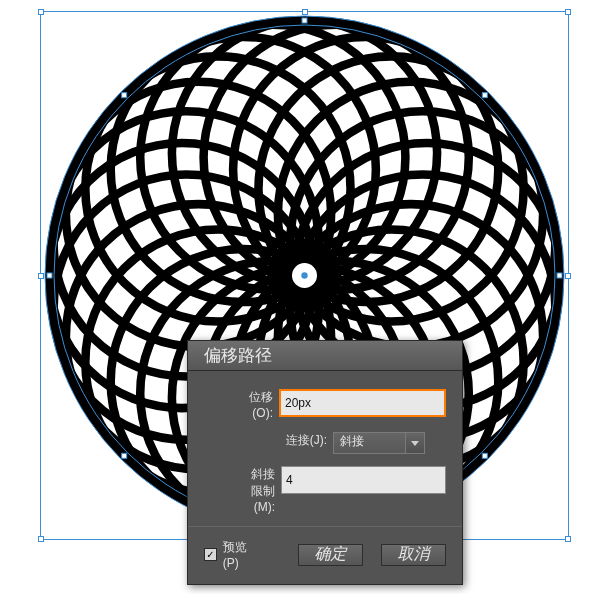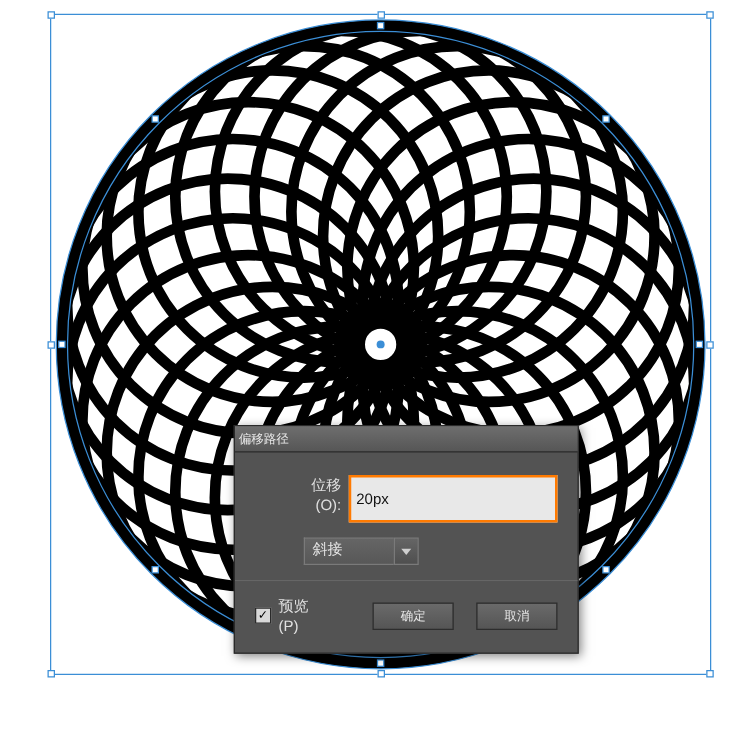--- a/index.html
+++ b/index.html
@@ -57,42 +57,42 @@
       top: 340px;
       width: 276px;
       background: #535353;
       border: 1px solid #2a2a2a;
       box-shadow: 2px 2px 8px rgba(0,0,0,.5);
       color: #e0e0e0;
     }
     .dialog-titlebar {
       background: linear-gradient(#6e6e6e,#565656);
       border-bottom: 1px solid #2a2a2a;
-      padding: 3px 3px;
-      font-size: 10px;
+      padding: 3px 16px;
+      font-size: 17px;
       color: #e8e8e8;
     }
     .dialog-body {
       padding: 18px 16px 14px 16px;
     }
     .row {
       display: flex;
       align-items: flex-start;
       margin-bottom: 12px;
       margin-left: 39px;
     }
     .row .lbl {
       width: 90px;
       text-align: right;
       padding-right: 6px;
       color: #e0e0e0;
     }
     .input {
       flex: 0 0 92px;
-      height: 38px;
+      height: 28px;
       background: #e8e8e8;
       border: 1px solid #888;
       padding: 0 4px;
       font-size: 12px;
       color: #111;
     }
     .input.highlighted {
       border: 2px solid #ff7a00;
       outline: none;
     }
@@ -151,25 +151,26 @@
     .preview-label {
       color: #e0e0e0;
       margin-right: 24px;
     }
     .btn {
       width: 66px;
       height: 22px;
       background: linear-gradient(#6a6a6a,#555);
       border: 1px solid #2d2d2d;
       color: #e6e6e6;
-      font-size: 10px;
+      font-size: 16px;
       display: inline-flex;
       align-items: center;
       justify-content: center;
       cursor: pointer;
+      font-style: italic;
     }
     .btn + .btn { margin-left: 12px; text-align: center; }
   </style>
 </head>
 <body>
 
 <div class="canvas-area">
   <div class="artwork">
     <svg viewBox="0 0 529 529" width="529" height="529">
       <g id="spiro">
@@ -228,24 +229,29 @@
 <div class="dialog">
   <div class="dialog-titlebar">
     <span>偏移路径</span>
   </div>
   <div class="dialog-body">
     <div class="row">
       <span class="lbl">位移(O):</span>
       <input class="input highlighted" value="20px" style="">
     </div>
     <div class="row">
+      <span class="lbl">连接(J):</span>
       <div class="select-wrap">
         <div class="select-label">斜接</div>
         <div class="select-btn"></div>
       </div>
+    </div>
+    <div class="row">
+      <span class="lbl">斜接限制(M):</span>
+      <input class="input" value="4" style="">
     </div>
     <div class="divider"></div>
     <div class="footer-row">
       <span class="checkbox">✓</span>
       <span class="preview-label">预览(P)</span>
       <span style="flex:1"></span>
       <div class="btn">
           <span>确定</span>
         </div>
       <div class="btn">

